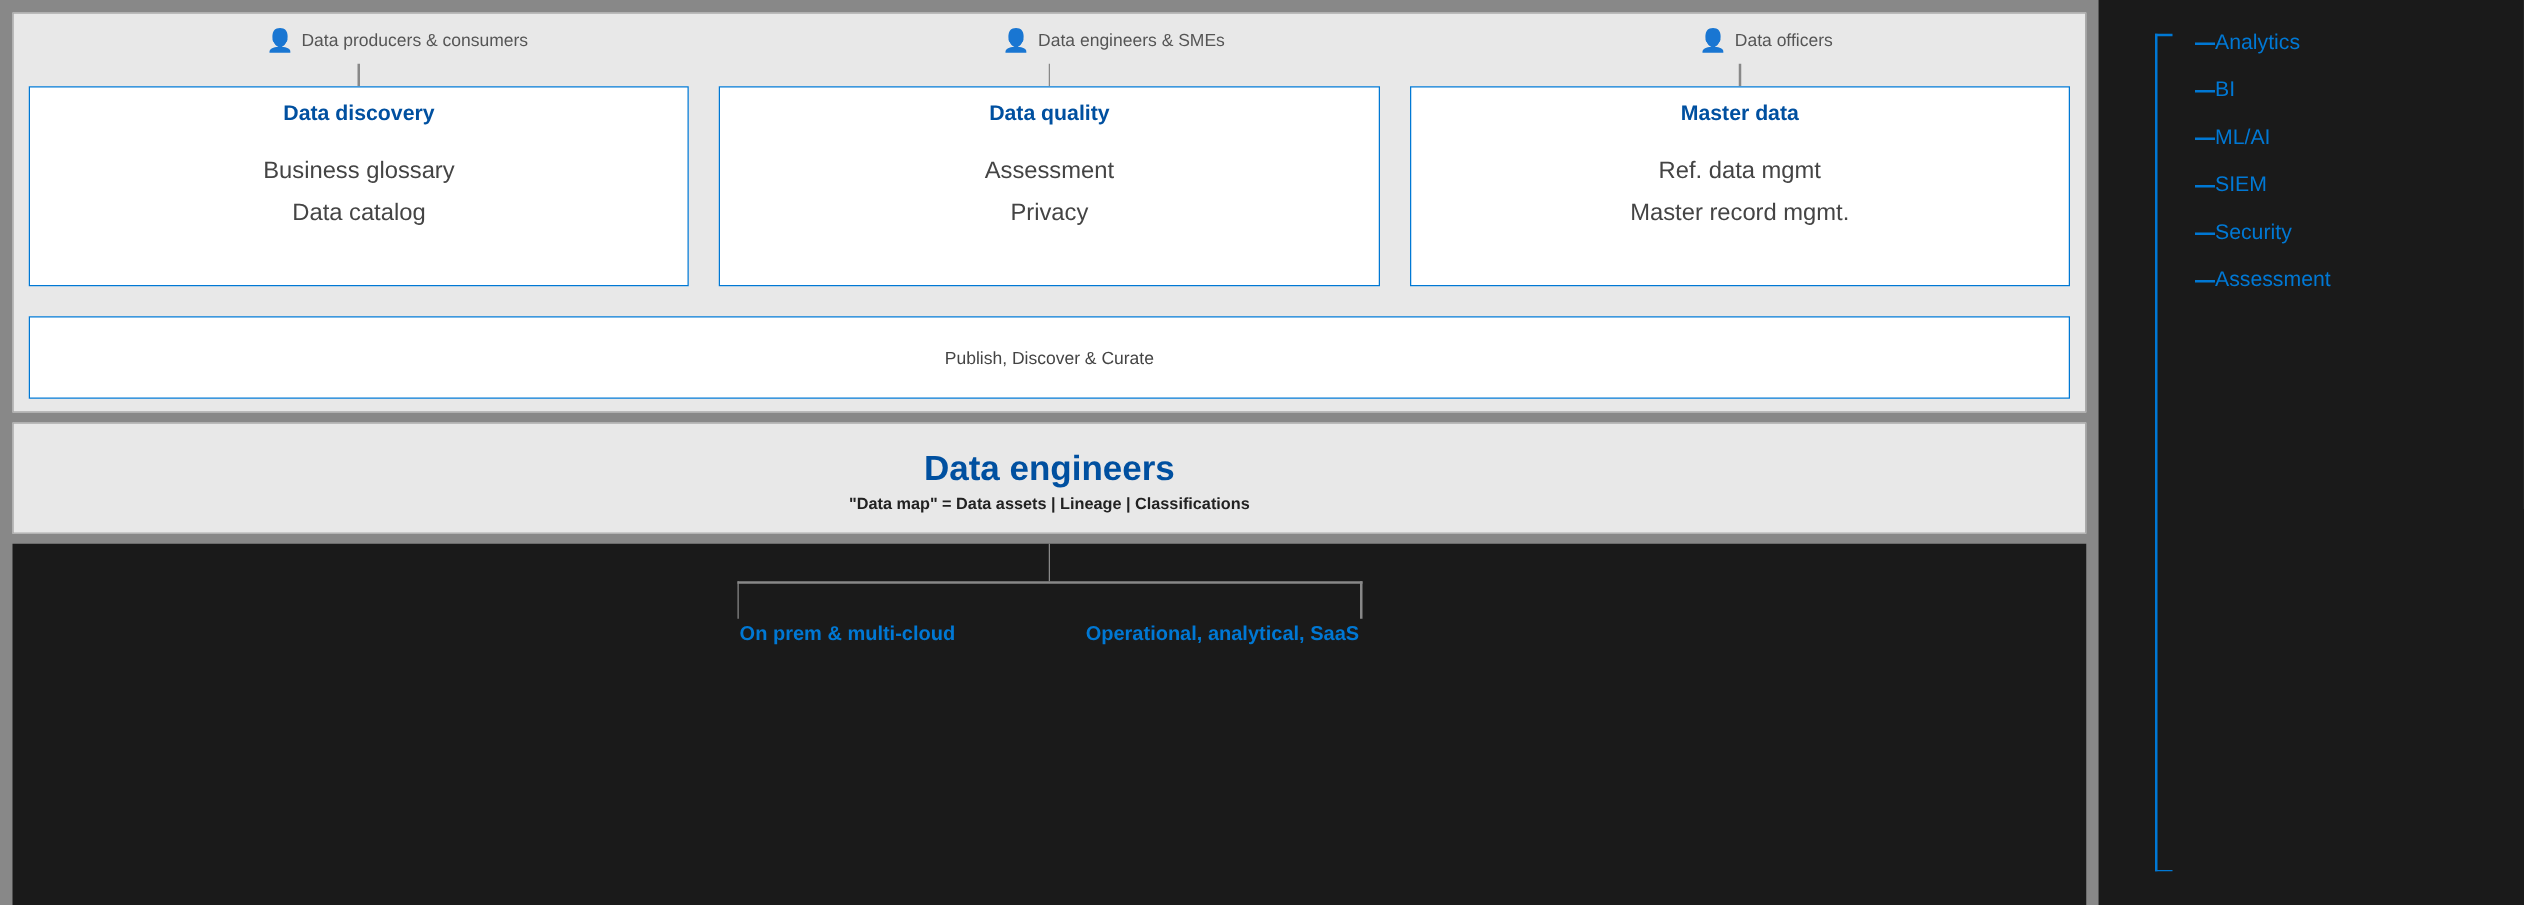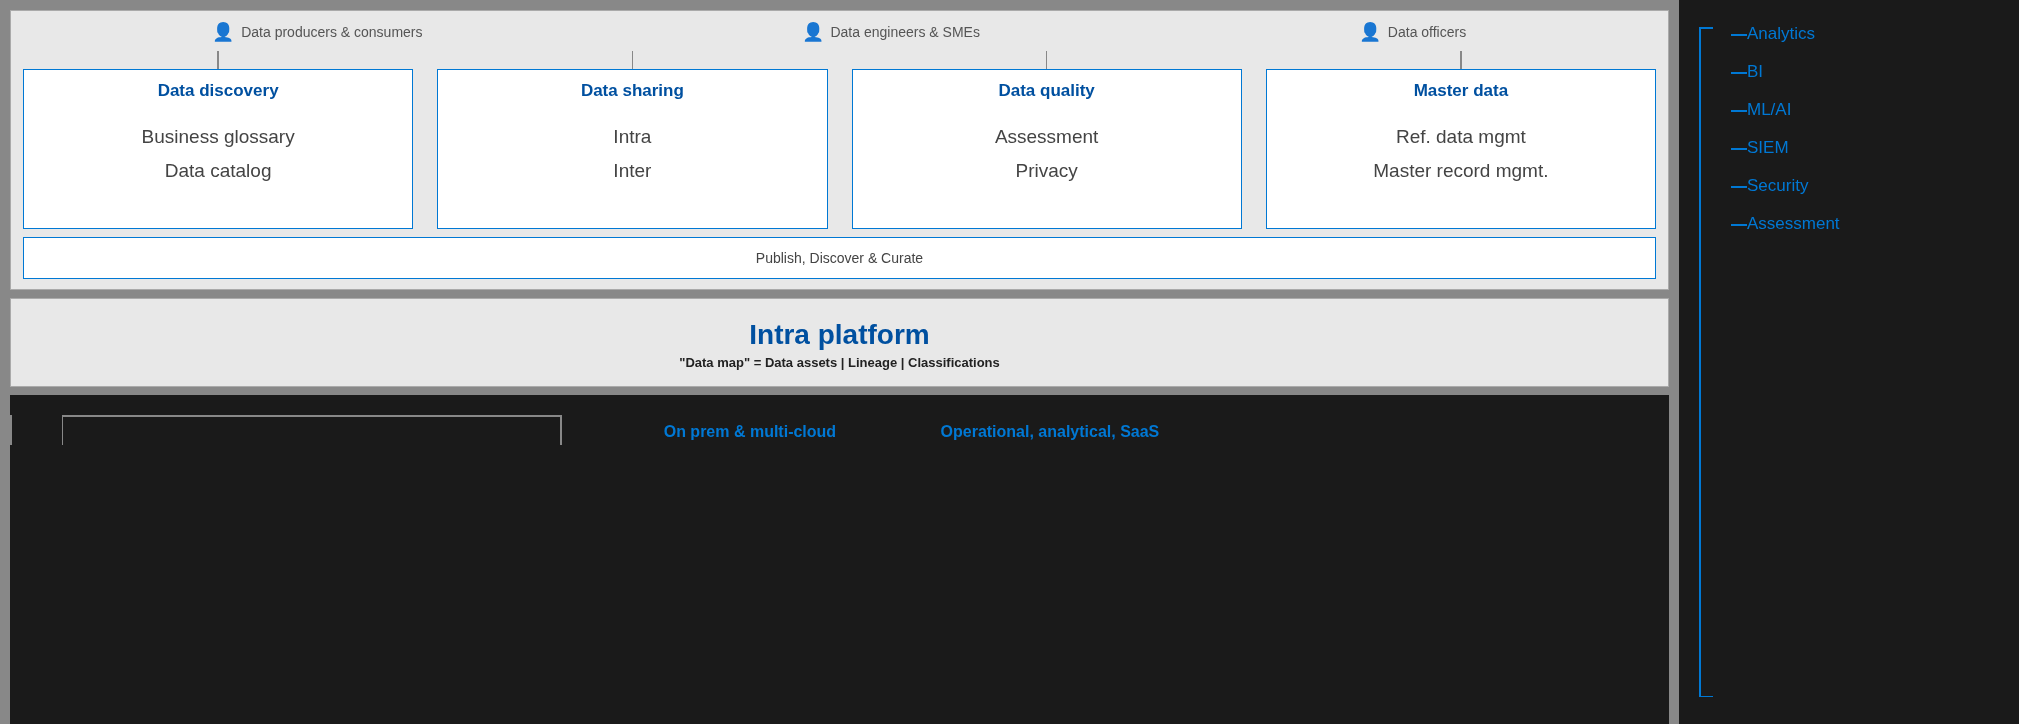--- a/index.html
+++ b/index.html
@@ -105,24 +105,24 @@
       font-size: 19px;
       line-height: 1.8;
       text-align: center;
     }
 
     
     .publish-bar {
       border: 1.5px solid #0078d4;
       background: #fff;
       text-align: center;
-      padding: 12px;
+      padding: 24px;
       color: #444;
       font-size: 14px;
-      margin-top: 0;
+      margin-top: 16px;
     }
 
     
     .platform-section {
       background: #e8e8e8;
       border: 1.5px solid #aaaaaa;
       padding: 20px 0 16px 0;
       text-align: center;
       margin-bottom: 8px;
       flex-shrink: 0;
@@ -146,24 +146,23 @@
       flex: 1;
       background: #1a1a1a;
       display: flex;
       flex-direction: column;
       align-items: center;
       padding-top: 0;
     }
 
     .bottom-line-container {
       display: flex;
-      flex-direction: row;
+      flex-direction: column;
       align-items: center;
       width: 100%;
-      margin-top: 20px;
     }
 
     .vertical-line-down {
       width: 1.5px;
       height: 30px;
       background: #888;
     }
 
     .bottom-branches {
       display: flex;
@@ -186,21 +185,21 @@
       margin-top: 4px;
     }
 
     
     .right-sidebar {
       width: 340px;
       background: #1a1a1a;
       display: flex;
       flex-direction: column;
       justify-content: flex-start;
-      padding: 15px 12px;
+      padding: 15px 37px;
       gap: 0;
       position: relative;
     }
 
     
     .sidebar-item-with-line {
       display: flex;
       flex-direction: row;
       align-items: center;
       padding: 9px 0;
@@ -253,30 +252,20 @@
           <div class="col-line"></div>
           <div class="data-box">
             <div class="data-box-title">Data discovery</div>
             <div class="data-box-items">
               <div>Business glossary</div>
               <div>Data catalog</div>
             </div>
           </div>
         </div>
 
-        <div class="col-wrapper">
-          <div class="col-line"></div>
-          <div class="data-box">
-            <div class="data-box-title">Data sharing</div>
-            <div class="data-box-items">
-              <div>Intra</div>
-              <div>Inter</div>
-            </div>
-          </div>
-        </div>
 
         <div class="col-wrapper">
           <div class="col-line"></div>
           <div class="data-box">
             <div class="data-box-title">Data quality</div>
             <div class="data-box-items">
               <div>Assessment</div>
               <div>Privacy</div>
             </div>
           </div>
@@ -296,21 +285,21 @@
 
 
       </div>
 
       <div class="publish-bar">Publish, Discover &amp; Curate</div>
     </div>
 
   </div>
 
   <div class="platform-section">
-    <div class="platform-title">Intra platform</div>
+    <div class="platform-title">Data engineers</div>
     <div class="platform-subtitle">"Data map" = Data assets | Lineage | Classifications</div>
   </div>
 
   <div class="bottom-section">
     <div class="bottom-line-container">
       <div class="vertical-line-down"></div>
       <div style="width:600px; position:relative; height:30px;">
 
         <div style="position:absolute; top:0; left:50px; right:50px; height:1.5px; background:#888;"></div>
 

